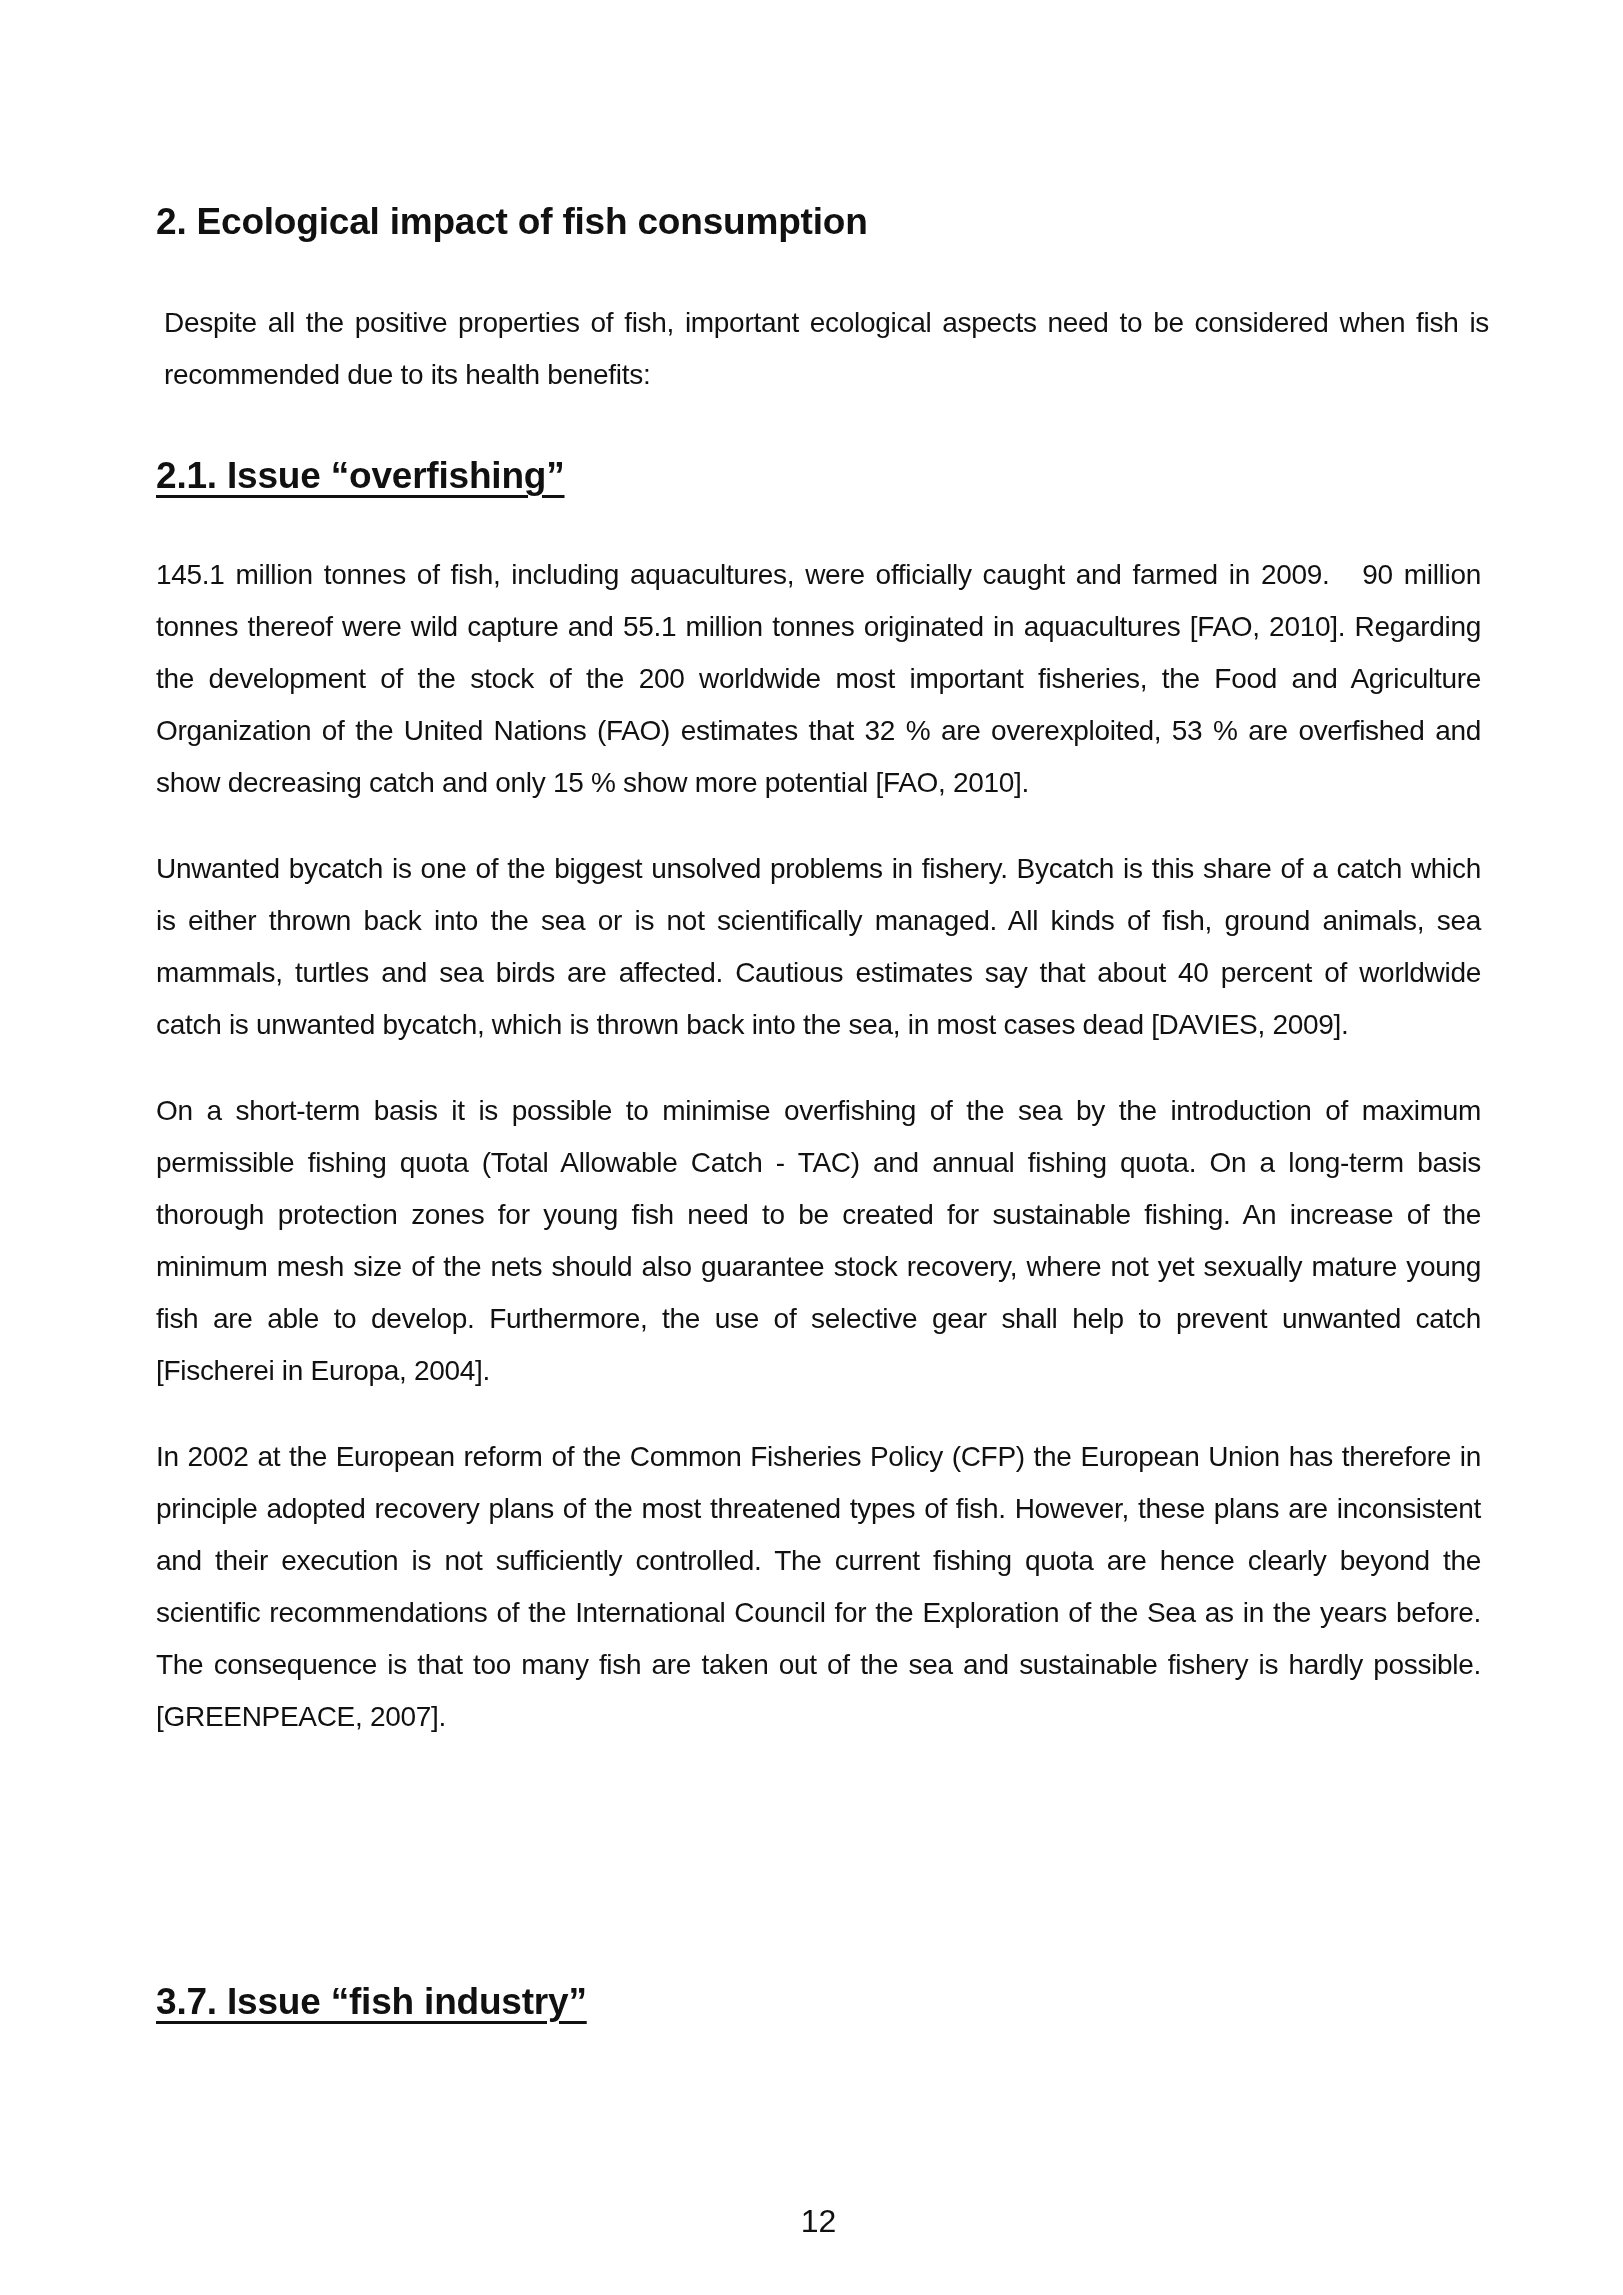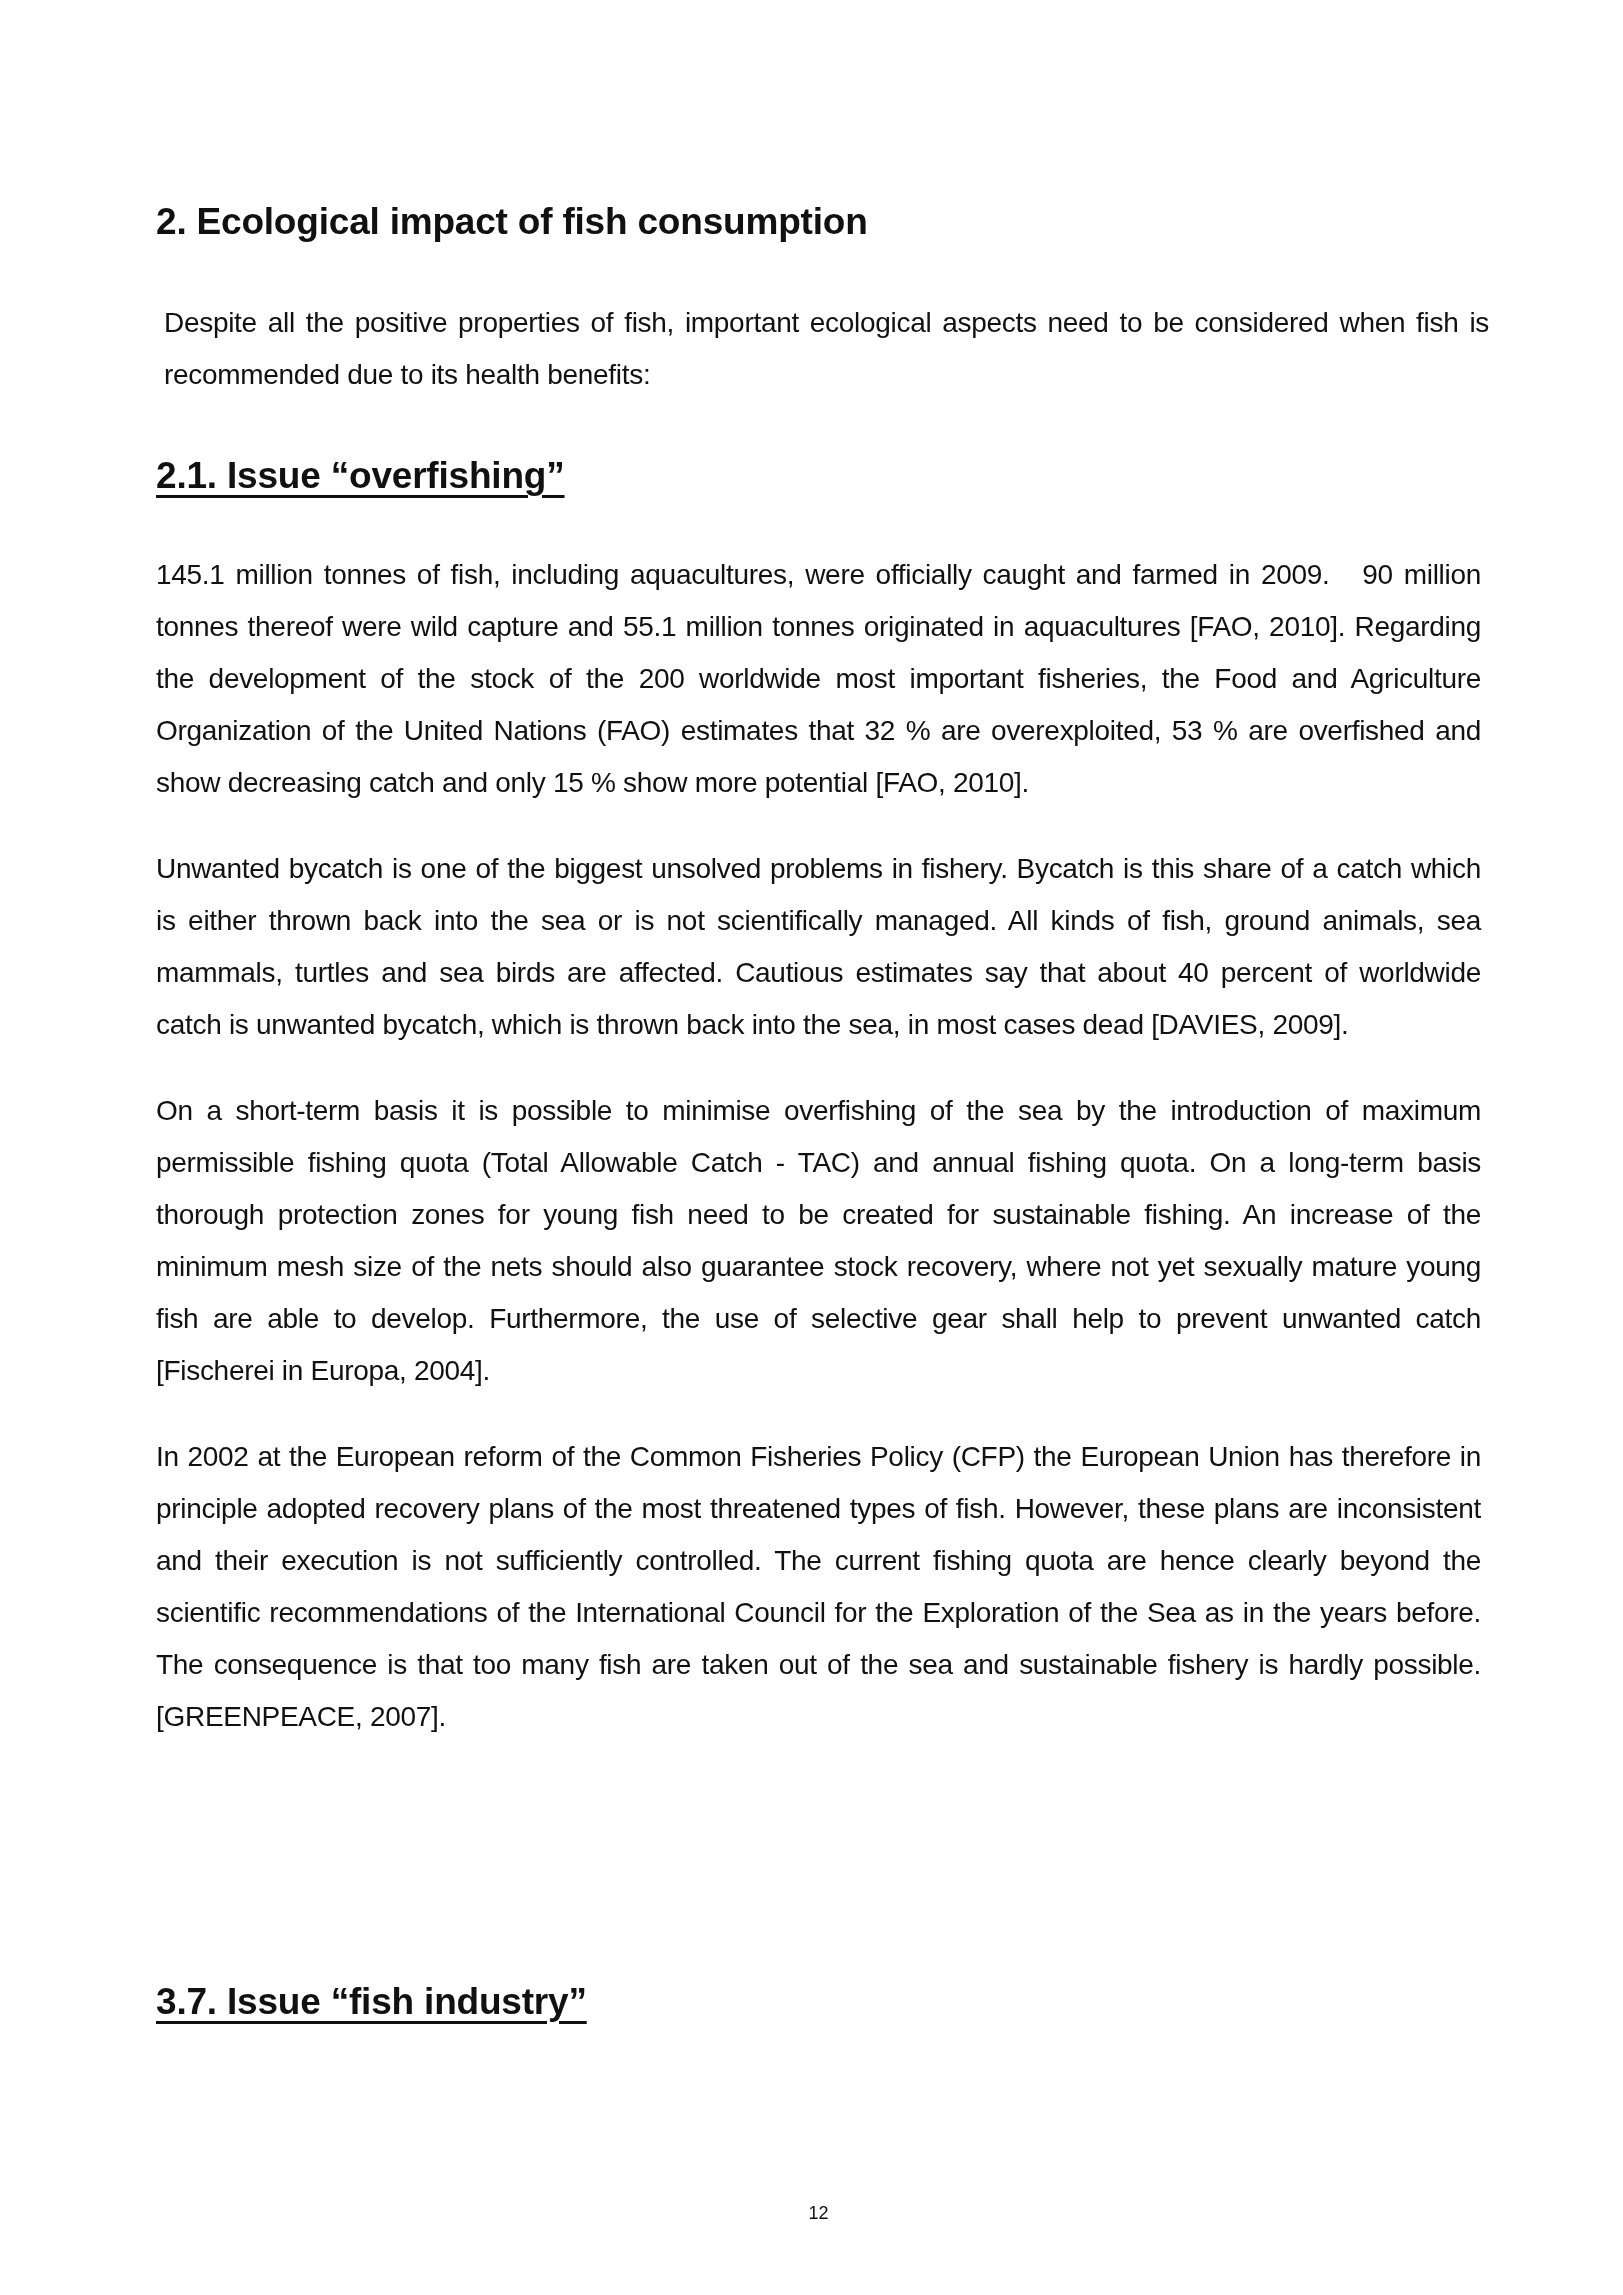--- a/index.html
+++ b/index.html
@@ -68,21 +68,21 @@
     }
     .section-body p {
       margin: 0 0 34px 0;
     }
     .page-number {
       position: absolute;
       left: 0;
       top: 2203px;
       width: 1325px;
       text-align: center;
-      font-size: 18px;
+      font-size: 32px;
     }
   </style>
 </head>
 <body>
 
 <div class="page">
   <h1 class="h1">2. Ecological impact of fish consumption</h1>
 
   <p class="intro body-text">Despite all the positive properties of fish, important ecological aspects need to be considered when fish is recommended due to its health benefits:</p>
 

